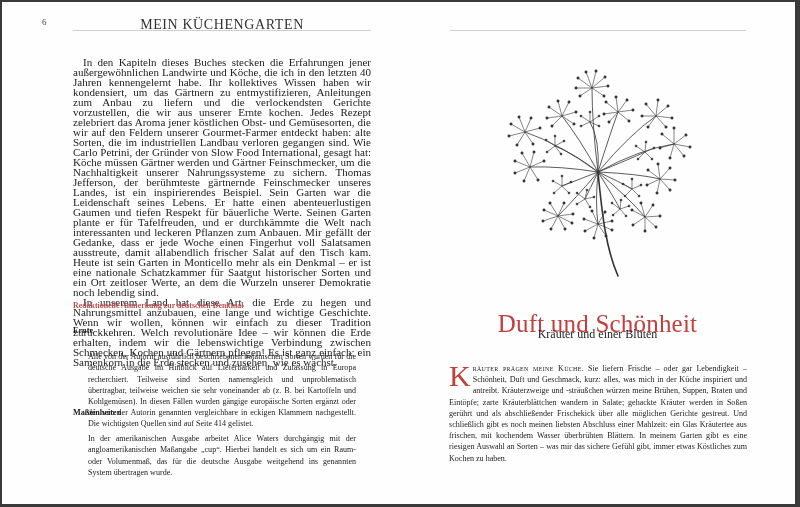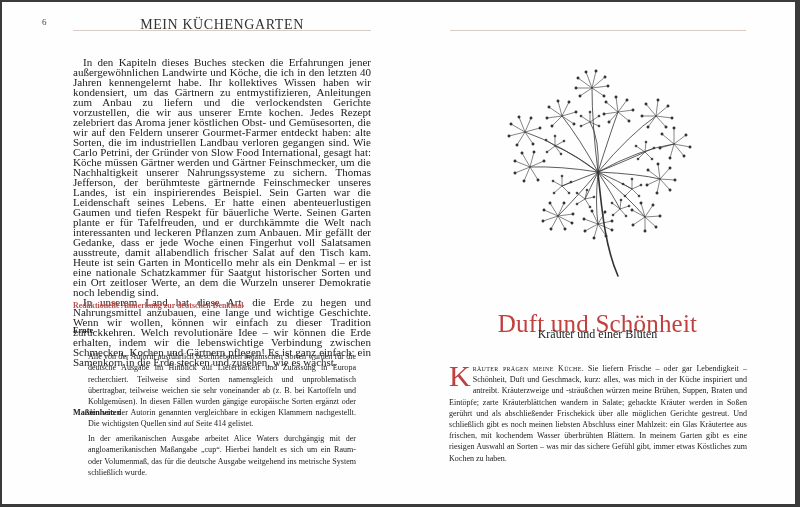--- a/index.html
+++ b/index.html
@@ -90,21 +90,21 @@
 
     <div class="note-title">Redaktionelle Anmerkung zur deutschen Denkmal</div>
 
     <div class="note-block sorten">
       <h4>Ernte</h4>
       <p>Alle von der Autorin ausführlich beschriebenen botanischen Sorten wurden für die deutsche Ausgabe im Hinblick auf Lieferbarkeit und Zulassung in Europa recherchiert. Teilweise sind Sorten namensgleich und unproblematisch übertragbar, teilweise weichen sie sehr voneinander ab (z. B. bei Kartoffeln und Kohlgemüsen). In diesen Fällen wurden gängige europäische Sorten ergänzt oder den von der Autorin genannten vergleichbare in eckigen Klammern nachgestellt. Die wichtigsten Quellen sind auf Seite 414 gelistet.</p>
     </div>
 
     <div class="note-block mass">
       <h4>Maßeinheiten</h4>
-      <p>In der amerikanischen Ausgabe arbeitet Alice Waters durchgängig mit der angloamerikanischen Maßangabe „cup“. Hierbei handelt es sich um ein Raum- oder Volumenmaß, das für die deutsche Ausgabe weitgehend ins metrische System schließlich wurde.</p>
+      <p>In der amerikanischen Ausgabe arbeitet Alice Waters durchgängig mit der angloamerikanischen Maßangabe „cup“. Hierbei handelt es sich um ein Raum- oder Volumenmaß, das für die deutsche Ausgabe weitgehend ins genannten System übertragen wurde.</p>
     </div>
   </div>
 
   <div class="page page-right">
     <div class="head-rule"></div>
 
     <div class="illustration">
       <svg width="240" height="232" viewBox="0 0 240 232">
         <g stroke="#333" fill="none" stroke-width="0.8" stroke-linecap="round">
 

